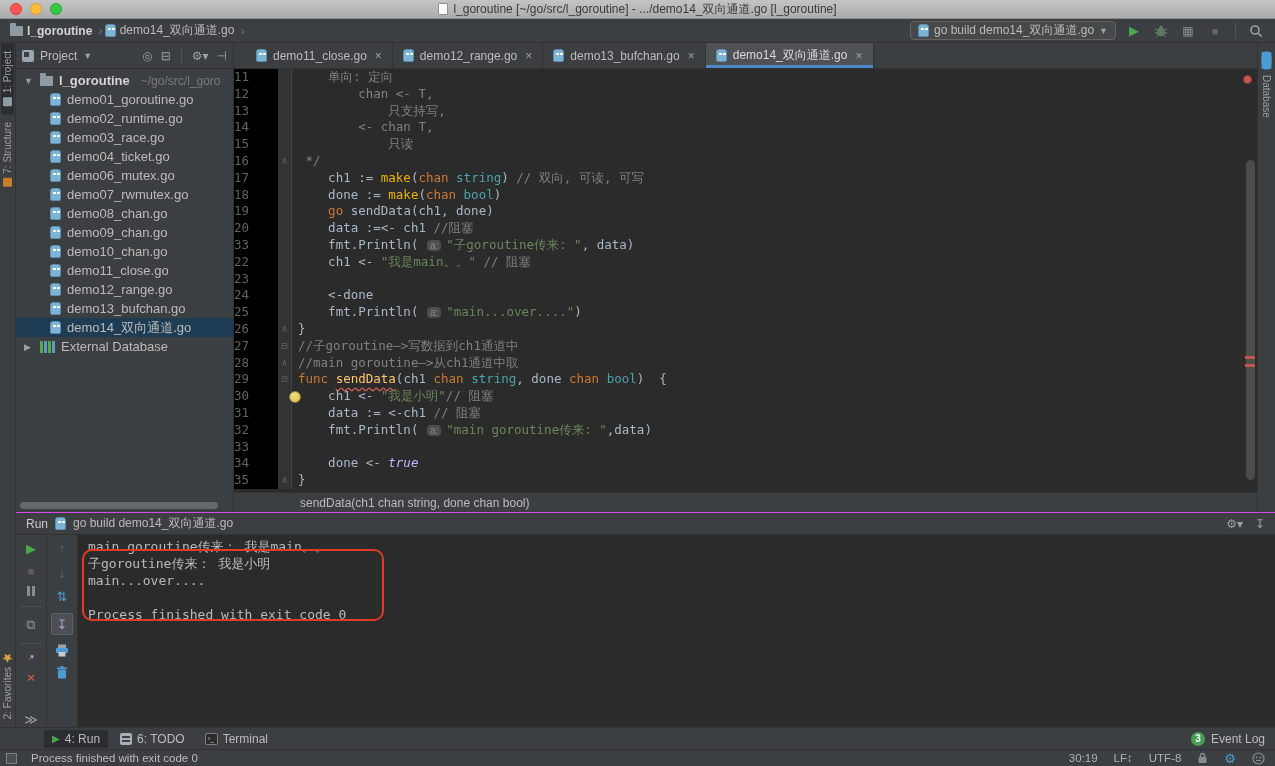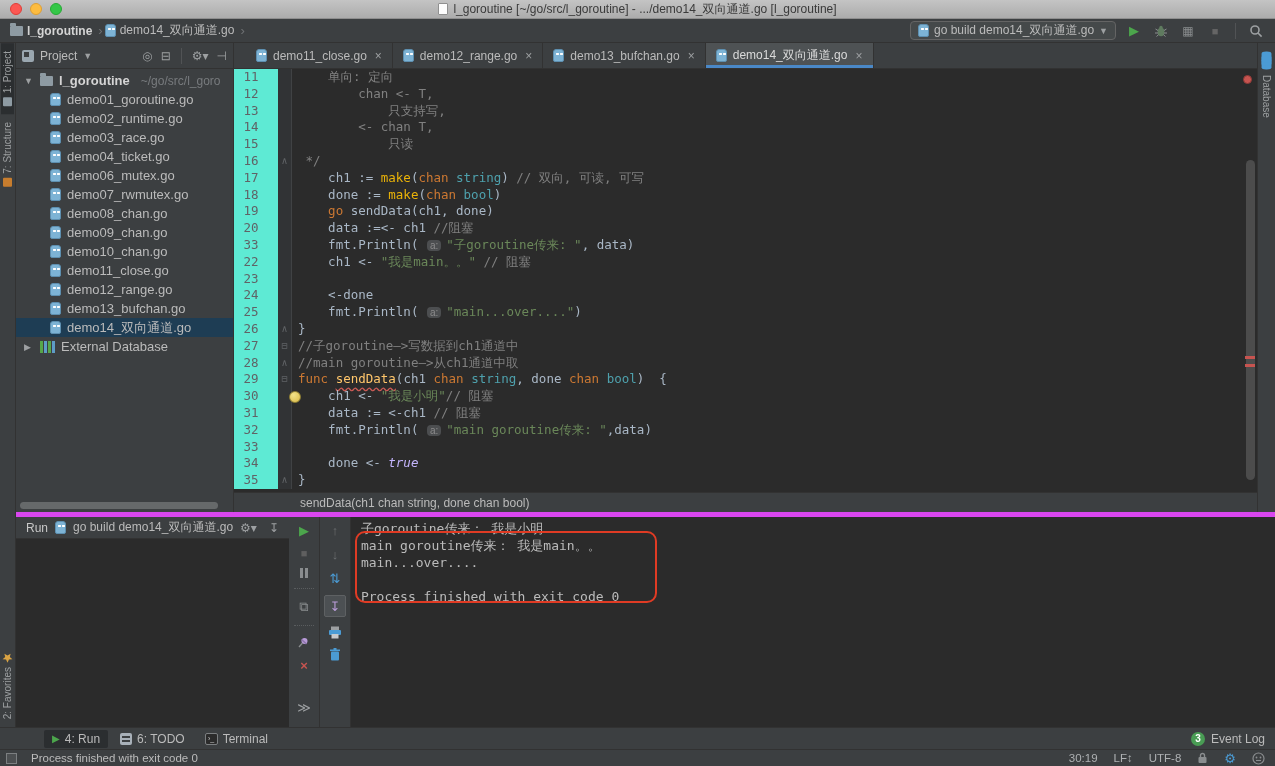--- a/index.html
+++ b/index.html
@@ -81,21 +81,21 @@
   
   .editor-col { flex:1; display:flex; flex-direction:column; min-width:0; background:#2B2B2B; }
   .tabs { height:26px; background:#3C3F41; border-bottom:1px solid #323232; display:flex; align-items:stretch; padding-left:12px; flex:none; }
   .tab { display:flex; align-items:center; gap:6px; padding:0 10px; border-right:1px solid #323232; color:#BBBBBB; cursor:default; }
   .tab .tab-close { color:#9DA0A2; font-size:12px; margin-left:2px; }
   .tab.active { background:#4E5254; color:#DADADA; box-shadow:inset 0 -3px 0 #4A88C7; }
 
   .code-area { flex:1; position:relative; overflow:hidden; font-family:"DejaVu Sans Mono",monospace; font-size:12.5px; }
   .code-lines { position:absolute; inset:0; }
   .cl { display:flex; height:16.8px; line-height:16.8px; white-space:pre; }
-  .ln { width:44px; text-align:center; padding-right:10px; color:#606366; background:#5eead4; flex:none; }
+  .ln { width:44px; text-align:left; padding-right:10px; color:#606366; background:#000000; flex:none; }
   .gm { width:14px; flex:none; color:#606366; font-size:10px; text-align:center; background:#313335; border-right:1px solid #404244; }
   .gm.bulb { position:relative; }
   .gm.bulb::before { content:''; position:absolute; left:11px; top:3px; width:10px; height:10px; border-radius:50%;
                      background:radial-gradient(circle at 35% 30%,#F2E28A,#D9B945); border:1px solid #8F7F35; z-index:2; }
   .lt { padding-left:6px; }
   .sd{color:#A9B7C6} .skw{color:#CC7832} .sfn{color:#eab308} .sty{color:#4EA1AD} .sstr{color:#6A8759}
   .scom{color:#808080} .sconst{color:#c4b5fd;font-style:italic}
   .sfndecl{color:#FFC66B; text-decoration:underline wavy #CF5B56; text-underline-offset:3px;}
   .shint{background:#4C4E50;color:#8C8C8C;border-radius:4px;padding:0 3px;margin:0 5px 0 1px;font-size:10px;font-family:"Liberation Sans",sans-serif;}
 
@@ -104,21 +104,21 @@
   .ed-err-mark { position:absolute; right:2px; width:10px; height:3px; background:#C75450; }
 
   .context-bar { height:20px; background:#3C3F41; border-top:1px solid #323232; display:flex; align-items:center;
                  padding-left:66px; color:#BBBBBB; font-size:12px; flex:none; }
 
   
   .db-ic { width:11px; height:12px; border-radius:5px/2.5px; background:#4B9BD4; position:relative; display:inline-block;
            box-shadow:0 4px 0 #4B9BD4, 0 8px 0 #4B9BD4; margin-bottom:8px; transform:scale(.9); }
 
   
-  .run-panel { height:215px; flex:none; display:flex; flex-direction:row; background:#2B2B2B; border-top:5px solid #d946ef; position:relative; }
+  .run-panel { height:215px; flex:none; display:flex; flex-direction:column; background:#2B2B2B; border-top:1px solid #d946ef; position:relative; }
   .run-header { height:22px; background:#3C3F41; border-bottom:1px solid #323232; display:flex; align-items:center; gap:7px; padding:0 10px; flex:none; }
   .run-header .title { color:#C8C8C8; }
   .rh-tools { margin-left:auto; display:flex; gap:12px; align-items:center; color:#9DA0A2; }
   .run-body { flex:1; display:flex; min-height:0; position:relative; }
   .rtb { width:31px; background:#3C3F41; border-right:1px solid #323232; display:flex; flex-direction:column; align-items:center;
          padding-top:6px; gap:9px; flex:none; font-size:13px; }
   .rtb .sep { width:20px; border-top:1px dotted #5A5D5F; margin:1px 0; }
   .pausebars { display:inline-flex; gap:2px; }
   .pausebars i { width:3px; height:10px; background:#8A8D8F; display:inline-block; }
   .sel-box { width:22px; height:22px; background:#4C5053; border:1px solid #5E6163; border-radius:2px;
@@ -422,22 +422,22 @@
                 <rect x="3.5" y="8" width="7" height="4.5" fill="#C8CACC"></rect>
               </svg>
             <svg width="12" height="13" viewBox="0 0 12 13">
                 <rect x="2" y="3.5" width="8" height="9" rx="1" fill="#4B9BD4"></rect>
                 <rect x="1" y="1.5" width="10" height="1.6" fill="#4B9BD4"></rect>
                 <rect x="4.5" y="0" width="3" height="2" fill="#4B9BD4"></rect>
               </svg>
           </div>
           <div class="console">
             <div id="con-out">
+                <div class="con-line">main goroutine传来： 我是main。。</div>
                 <div class="con-line">子goroutine传来： 我是小明</div>
-                <div class="con-line">main goroutine传来： 我是main。。</div>
                 <div class="con-line">main...over....</div>
               </div>
             <div class="con-line"> </div>
             <div class="con-line">Process finished with exit code 0</div>
           </div>
           <div class="red-annotation"></div>
         </div>
       </div>
     </div>
   </div>

